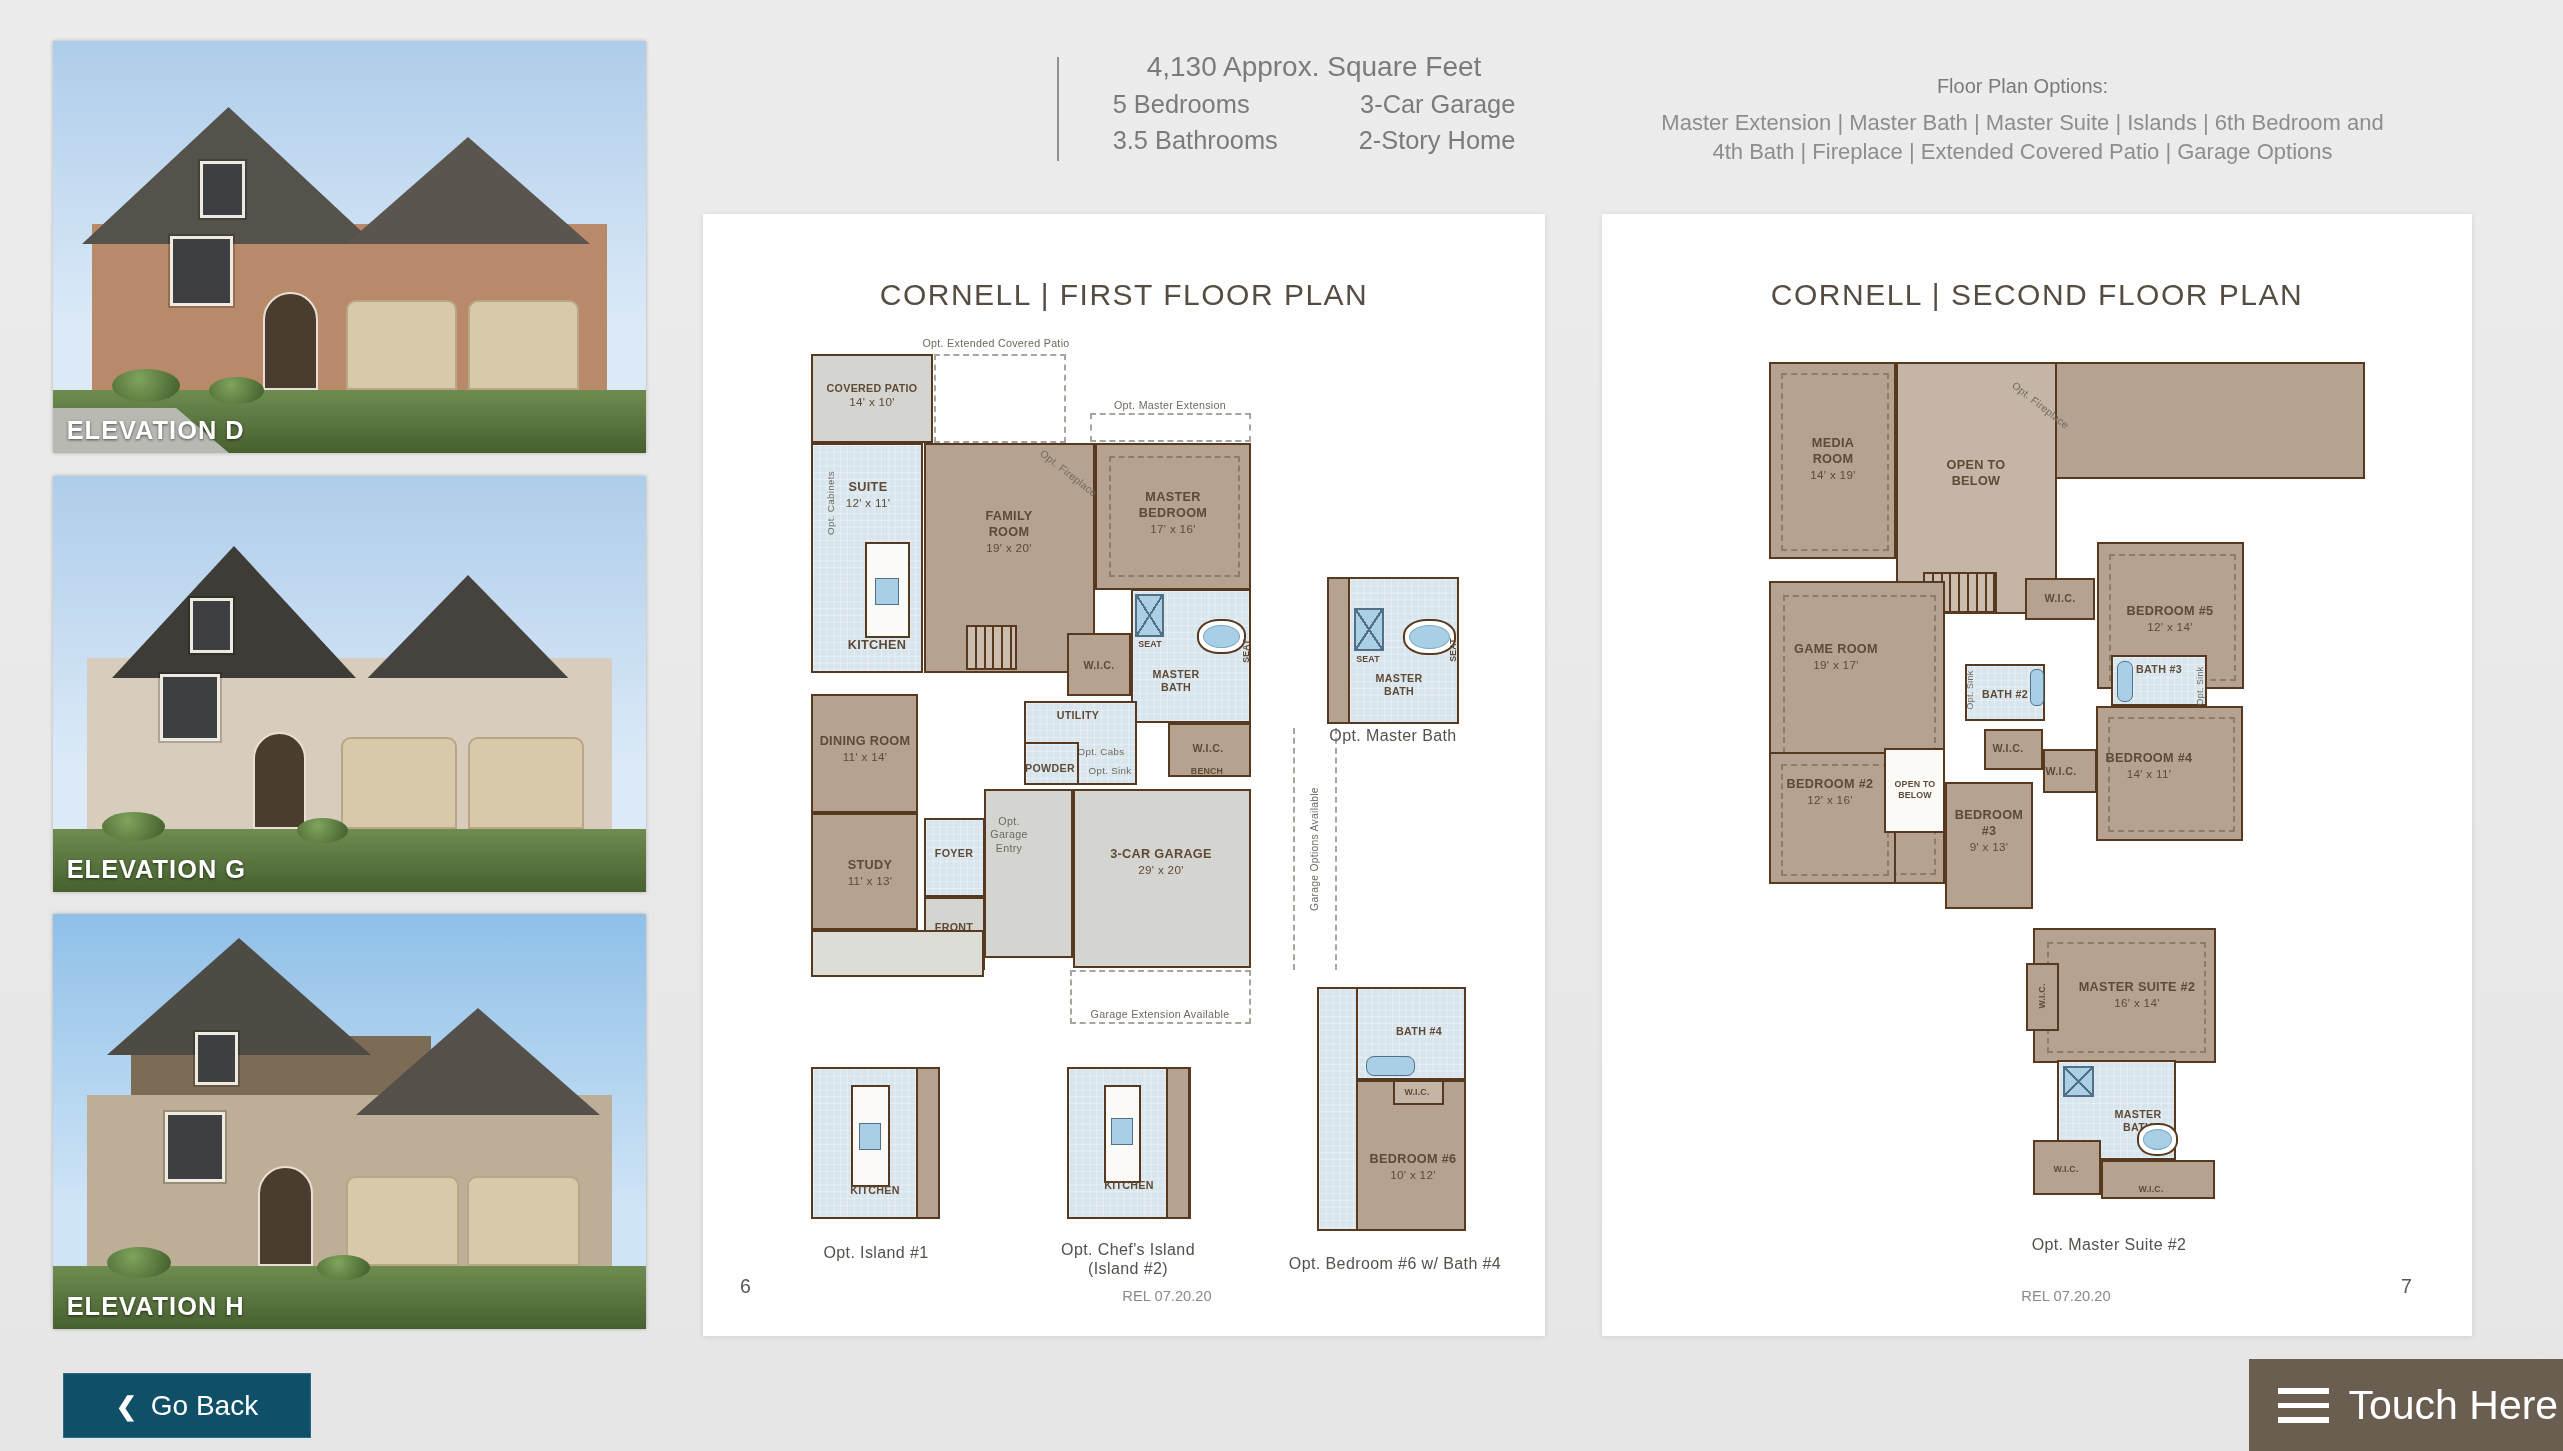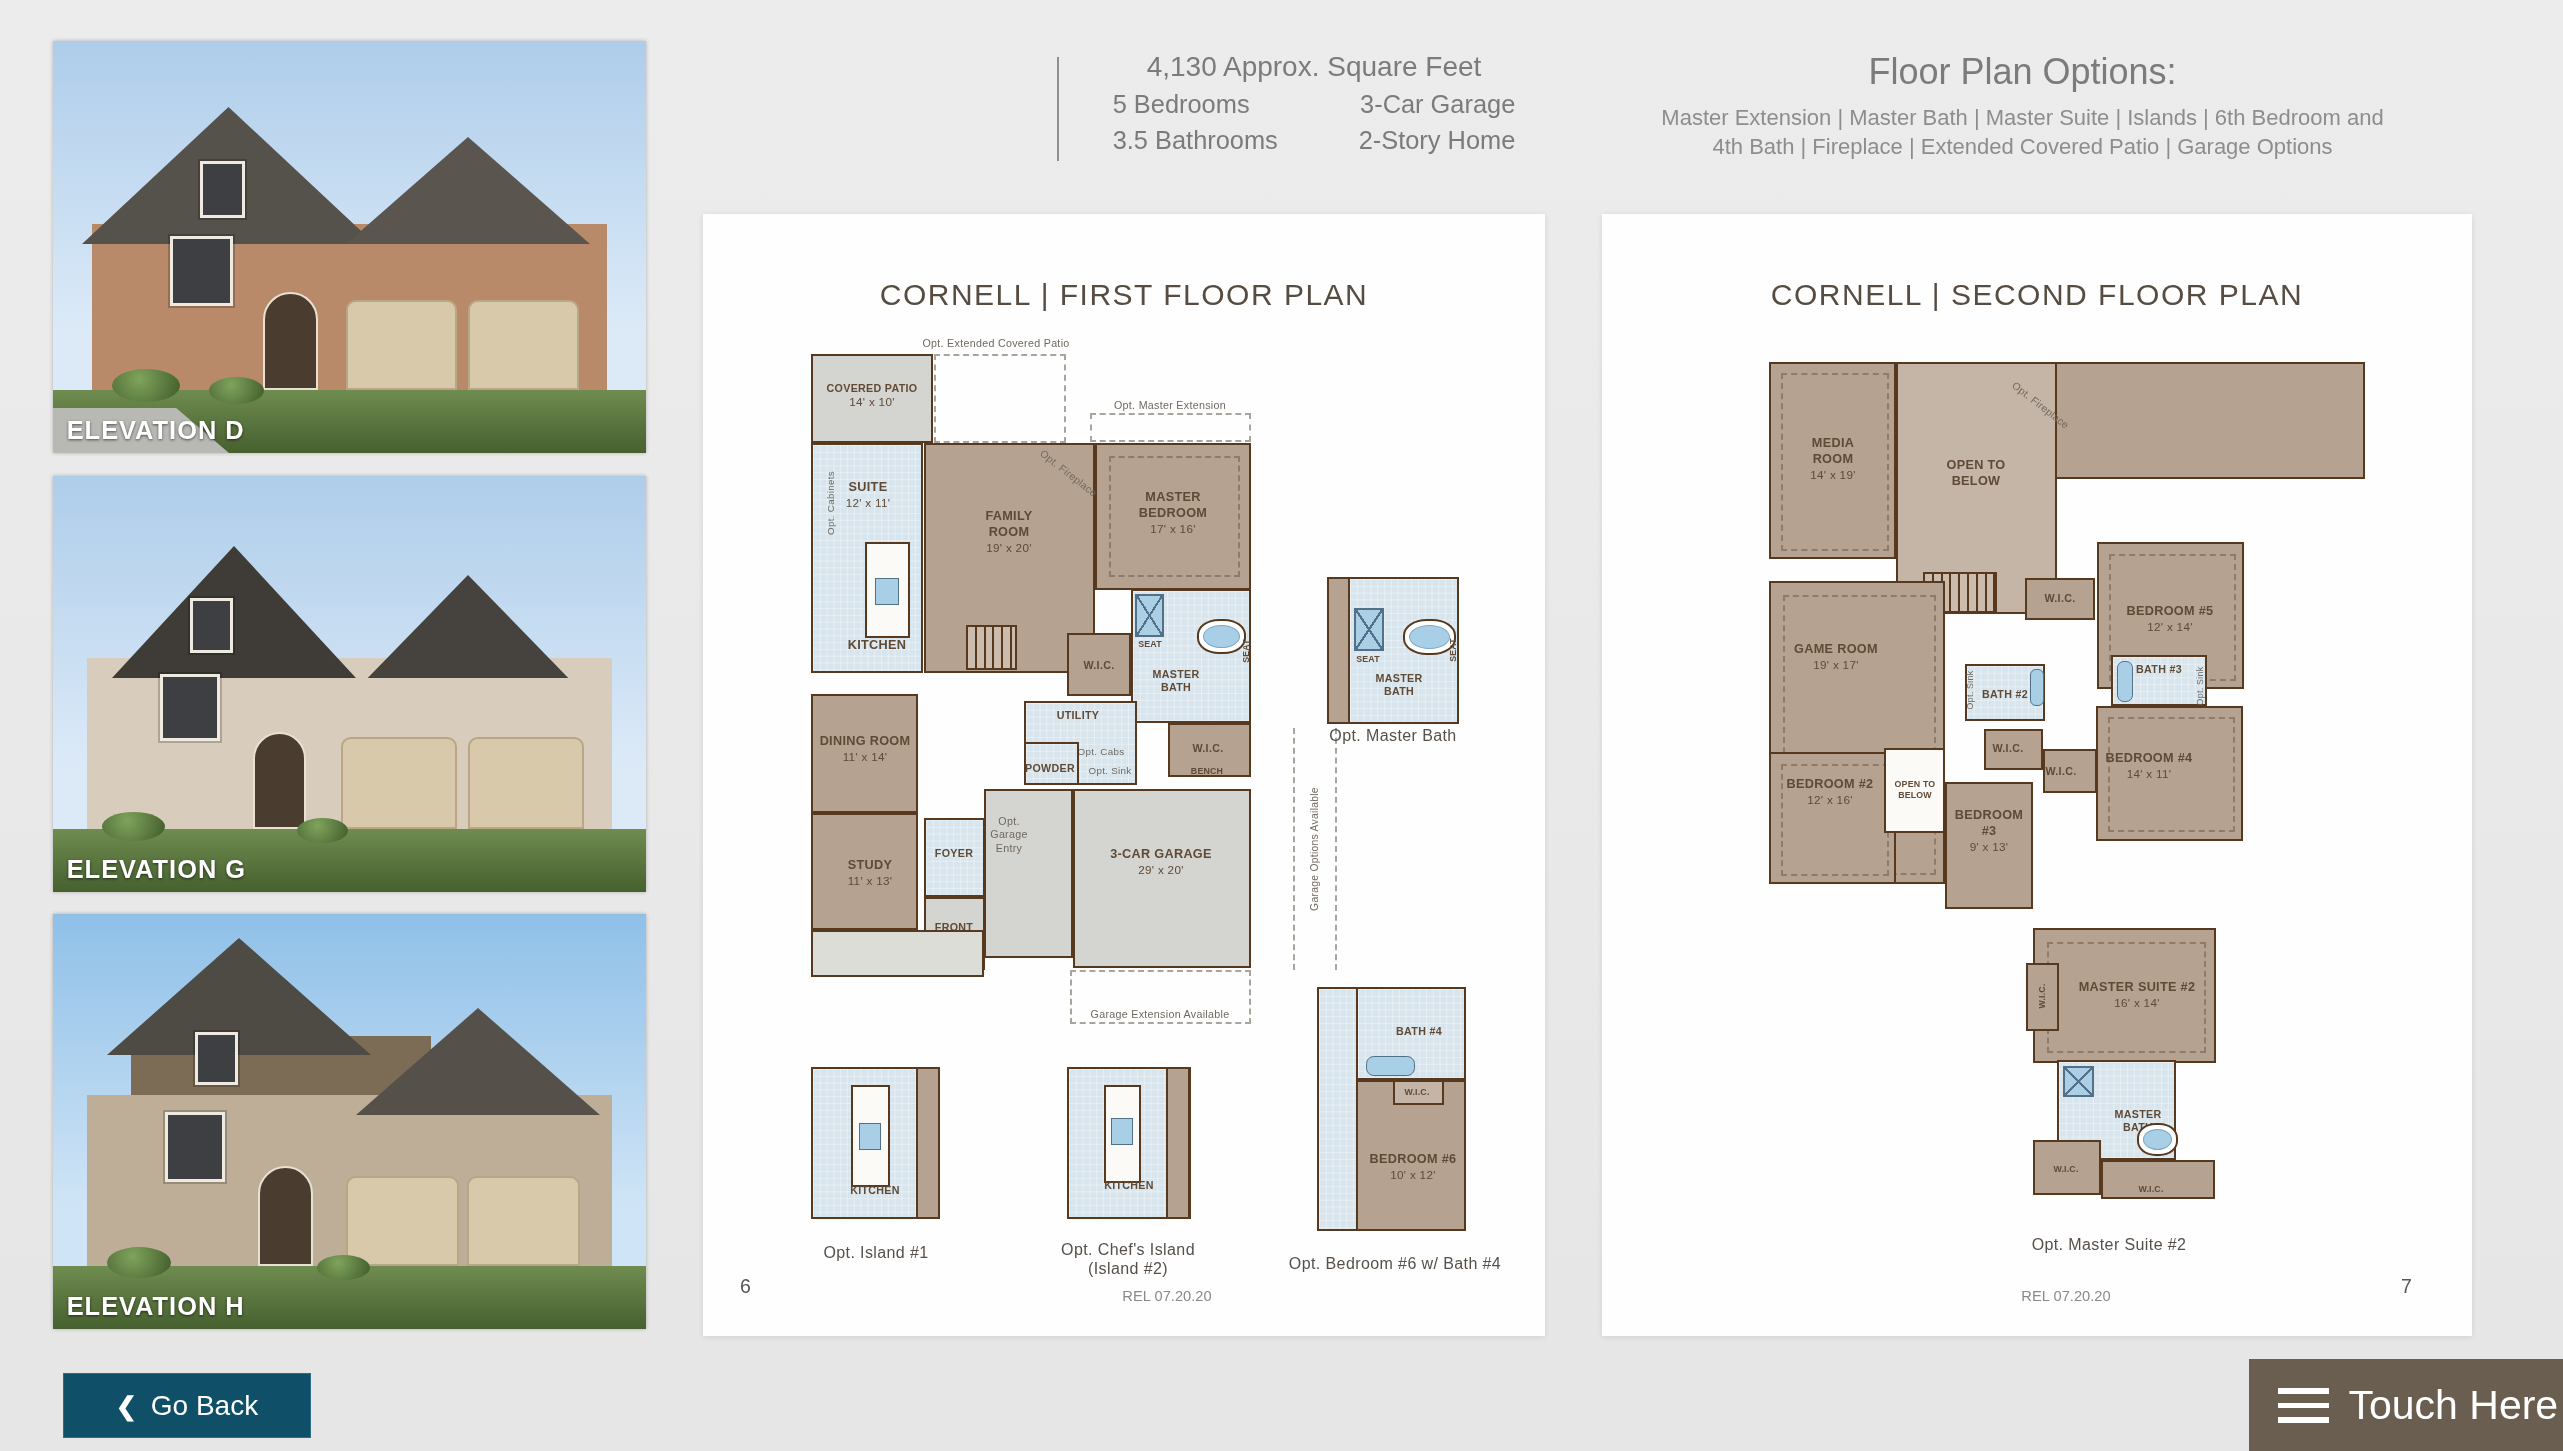--- a/index.html
+++ b/index.html
@@ -20,21 +20,21 @@
   .fdoor{position:absolute;background:#4a3c2e;border:2.9px solid #e8e0d2;border-radius:39px 39px 0 0;}
   .bush{position:absolute;background:radial-gradient(circle at 40% 30%,#7fa45c,#3f5a2a);border-radius:50%;}
 
   
   .brand{position:absolute;left:731px;top:78px;width:264px;text-align:center;font-size:61px;color:#7d7d7d;letter-spacing:2px;}
   .vline{position:absolute;left:1057px;top:57px;width:2px;height:104px;background:#909090;}
   .specs{position:absolute;left:1099px;top:51px;width:430px;color:#7b7b7b;}
   .specs .sqft{text-align:center;font-size:28px;}
   .specs .row{display:flex;justify-content:space-between;padding:0 13.7px;font-size:25.4px;margin-top:6.8px;}
   .opts{position:absolute;left:1573px;top:51px;width:899px;text-align:center;color:#8d8d8d;}
-  .opts .ot{font-size:36px;color:#7b7b7b;margin-bottom:9.8px;}
+  .opts .ot{font-size:20px;color:#7b7b7b;margin-bottom:9.8px;margin-top:24px;}
   .opts .ol{font-size:22px;line-height:1.35;}
 
   
   .panel{position:absolute;top:214px;height:1122px;background:#fefefe;box-shadow:0 1px 5.9px rgba(0,0,0,.10);}
   .panel.first{left:703px;width:842px;}
   .panel.second{left:1602px;width:870px;}
   .panel-title{position:absolute;top:64px;left:0;width:100%;text-align:center;font-size:30px;color:#564c41;letter-spacing:1.5px;}
   .pagenum{position:absolute;font-size:19.5px;color:#555;}
   .rel{position:absolute;font-size:14.7px;color:#8a8a8a;transform:translate(-50%,-50%);margin-left:43px;}
 

